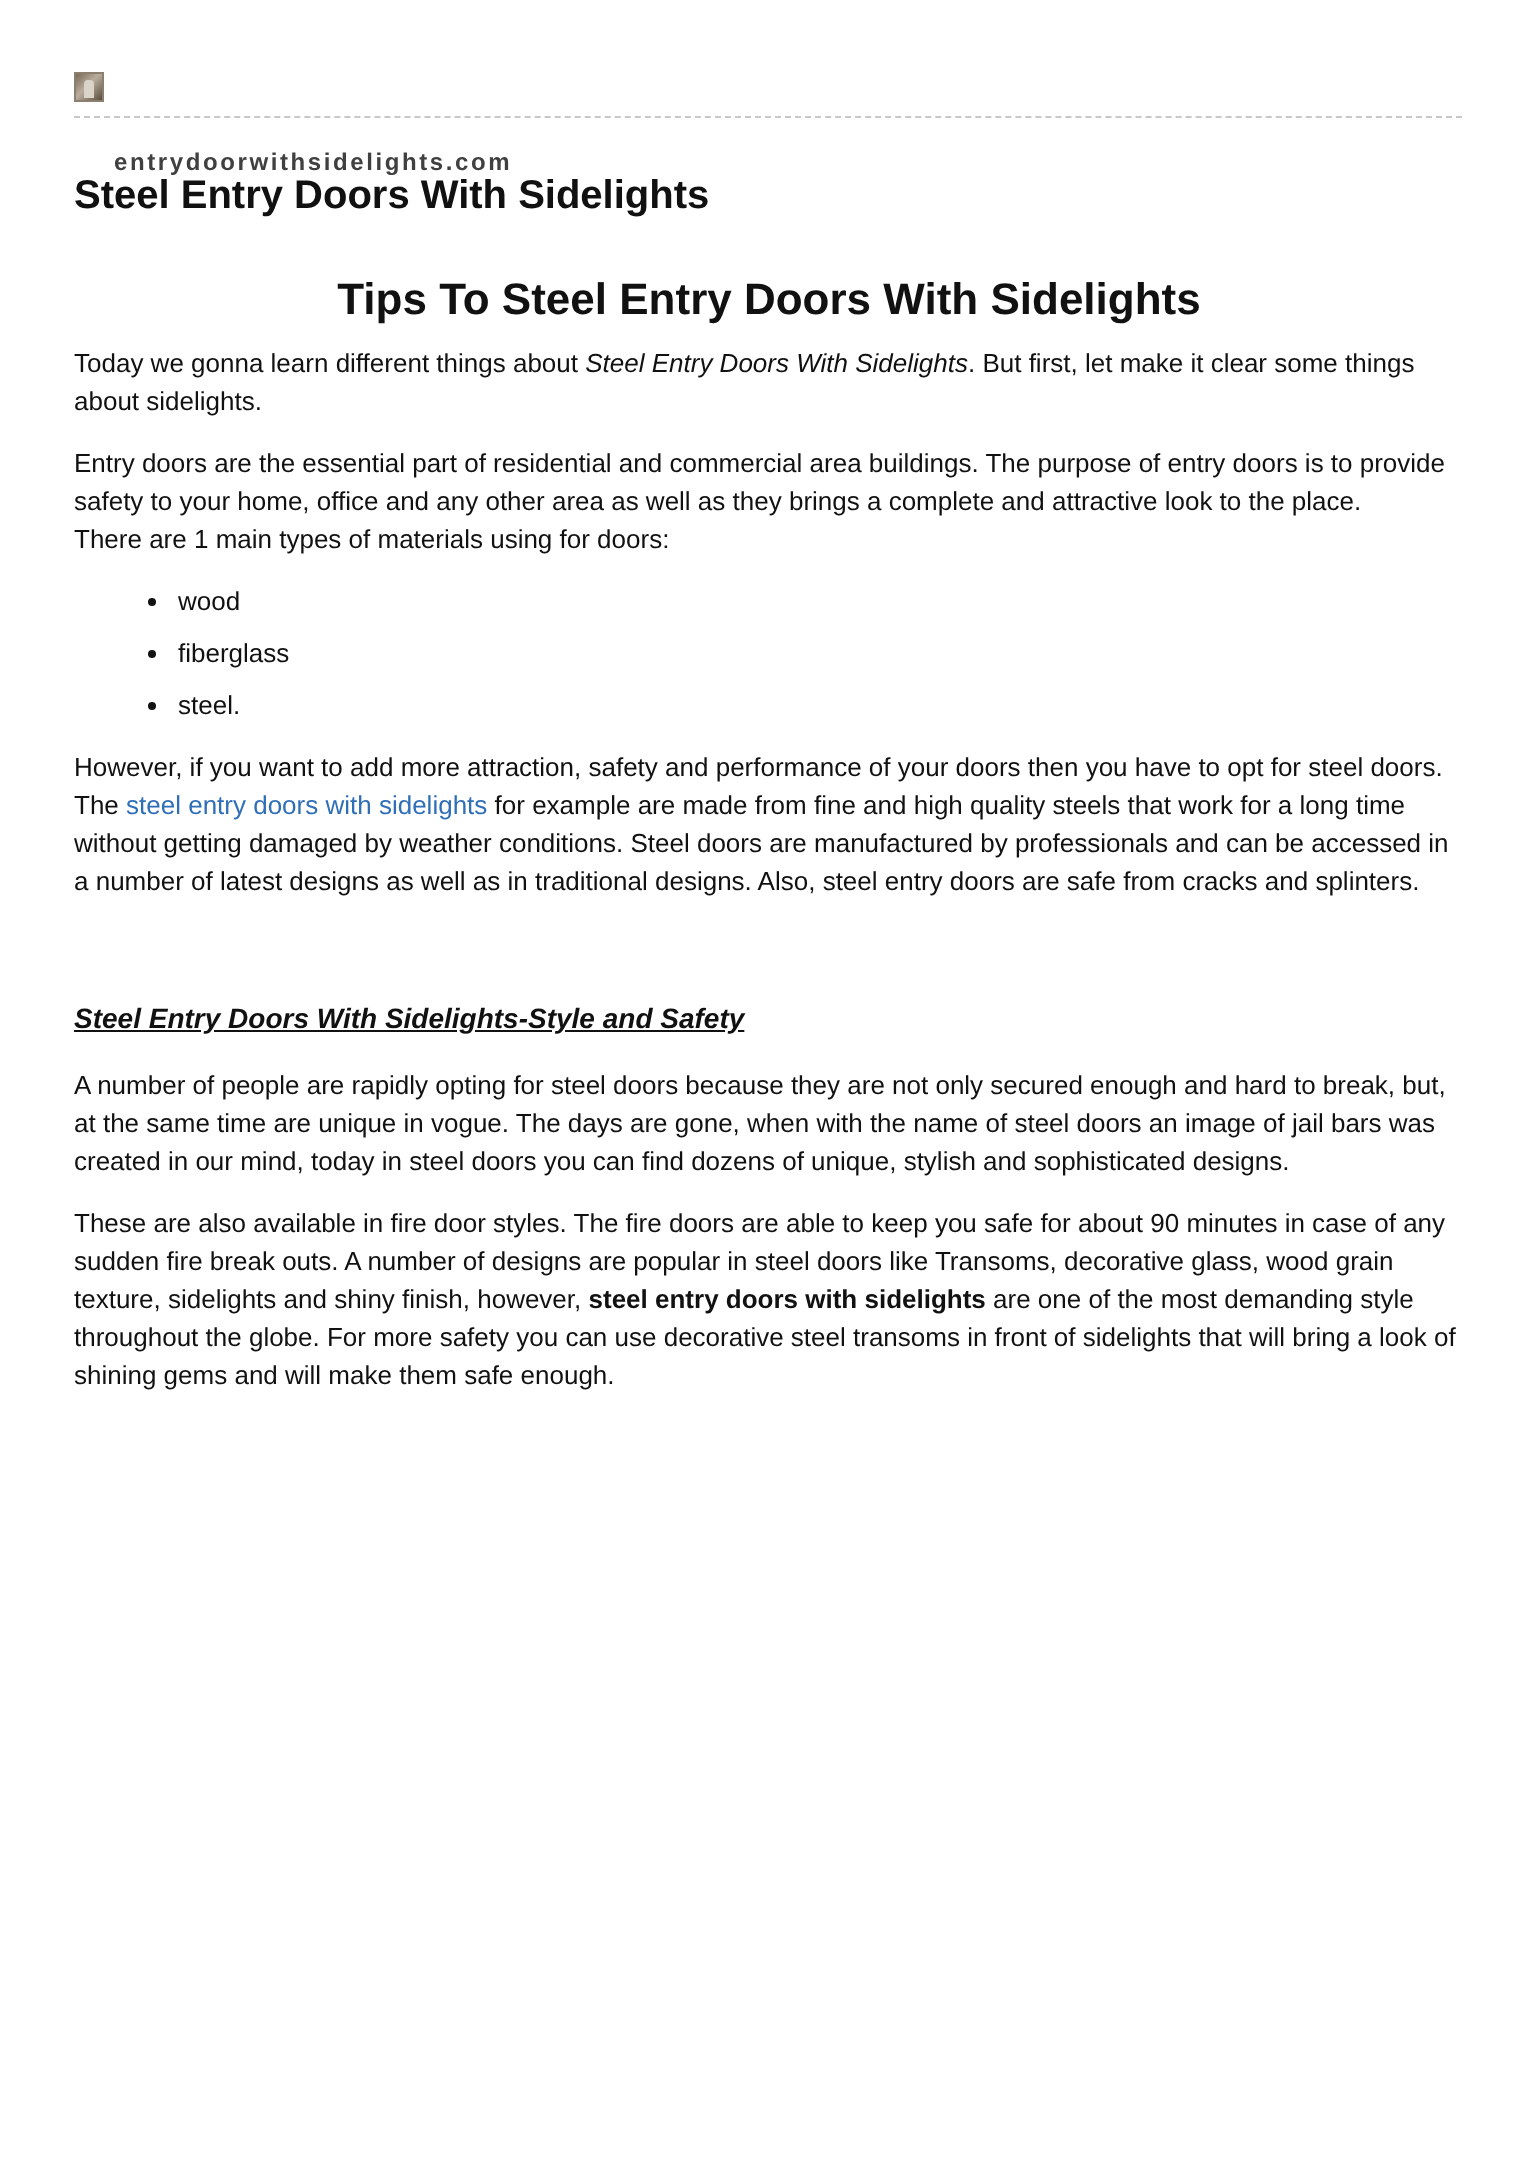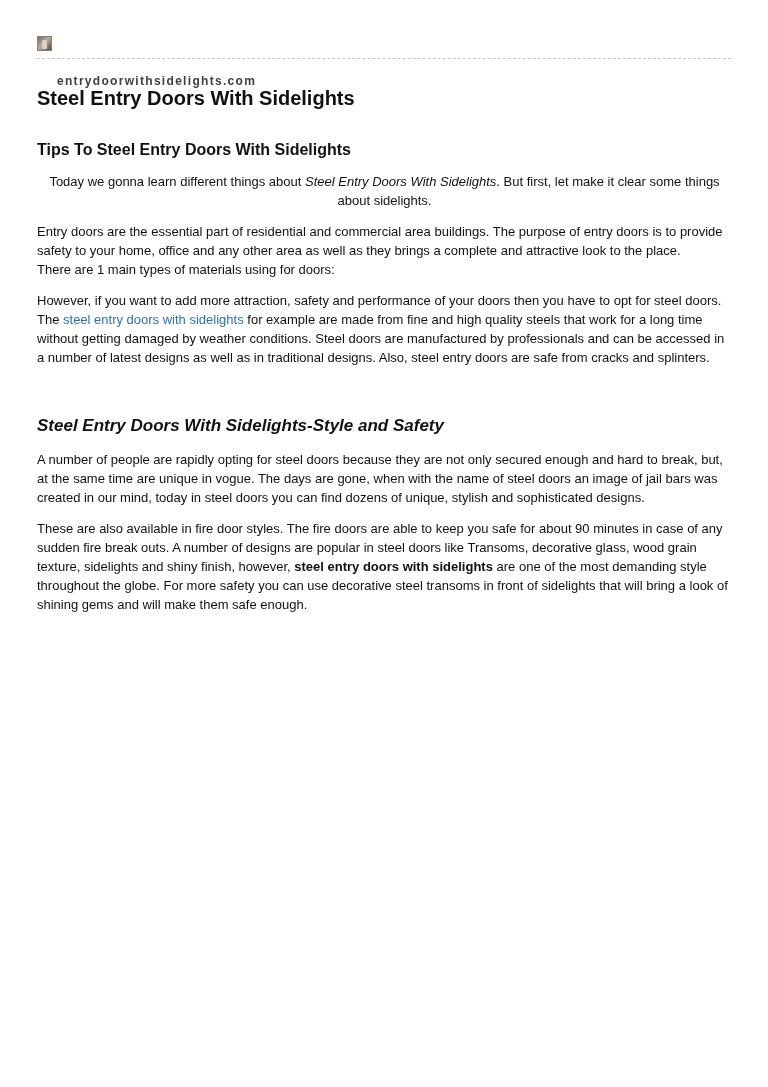--- a/index.html
+++ b/index.html
@@ -12,45 +12,50 @@
   .favicon::after { content: ""; position: absolute; left: 4px; top: 3px; width: 5px; height: 9px;
                     background: #d9d3c8; border-radius: 2px 2px 0 0; }
   .site { position: absolute; left: 20px; top: 1px; font-size: 12px; font-weight: bold;
           color: #404040; letter-spacing: 1.3px; margin-top: 38px; }
   .url { position: absolute; left: 291px; top: 2px; font-size: 11px; color: #2f6fb8; letter-spacing: 0.1px; }
   .dash { position: absolute; left: 37px; top: 58px; width: 694px; height: 0;
           border-top: 1px dashed #c8c8c8; }
   .page-title { position: absolute; left: 37px; top: 87px; margin: 0; font-size: 20px; font-weight: bold;
                 color: #111; }
   .content { position: absolute; left: 37px; top: 138px; width: 695px; font-size: 13px; line-height: 19px; }
-  .h2 { font-size: 16px; font-weight: bold; margin: 0 0 10px 0; line-height: 24px; }
-  .intro { text-align: center; margin: 0 0 12px 0; }
+  .h2 { text-align: center; font-size: 22px; font-weight: bold; margin: 0 0 10px 0; line-height: 24px; }
+  .intro { margin: 0 0 12px 0; }
   p { margin: 12px 0 12px 0; }
   ul { margin: 0 0 9px 0; padding-left: 52px; list-style: disc; }
   li { margin-bottom: 7px; }
   a { color: #2f6fb8; text-decoration: none; }
-  .h3 { font-size: 17px; font-style: italic; font-weight: bold; margin: 47px 0 9px 0; line-height: 24px; }
+  .h3 { font-size: 14px; font-style: italic; font-weight: bold; margin: 47px 0 9px 0; line-height: 24px; text-decoration: underline; }
 </style>
 </head>
 <body>
 
 <div class="header">
   <span class="favicon"></span>
   <span class="site">entrydoorwithsidelights.com</span>
 </div>
 <div class="dash"></div>
 
 <h1 class="page-title">Steel Entry Doors With Sidelights</h1>
 
 <div class="content">
   <div class="h2">Tips To Steel Entry Doors With Sidelights</div>
   <p class="intro"><span>Today we gonna learn different things about </span><em>Steel Entry Doors With Sidelights</em><span>. But first, let make it clear some things about sidelights.</span></p>
 
   <p><span>Entry doors are the essential part of residential and commercial area buildings. The purpose of entry doors is to provide safety to your home, office and any other area as well as they brings a complete and attractive look to the place.</span><br><span>There are 1 main types of materials using for doors:</span></p>
 
+  <ul>
+    <li>wood</li>
+    <li>fiberglass</li>
+    <li>steel.</li>
+  </ul>
 
   <p><span>However, if you want to add more attraction, safety and performance of your doors then you have to opt for steel doors. The </span><a href="#">steel entry doors with sidelights</a><span> for example are made from fine and high quality steels that work for a long time without getting damaged by weather conditions. Steel doors are manufactured by professionals and can be accessed in a number of latest designs as well as in traditional designs. Also, steel entry doors are safe from cracks and splinters.</span></p>
 
   <div class="h3">Steel Entry Doors With Sidelights-Style and Safety</div>
 
   <p>A number of people are rapidly opting for steel doors because they are not only secured enough and hard to break, but, at the same time are unique in vogue. The days are gone, when with the name of steel doors an image of jail bars was created in our mind, today in steel doors you can find dozens of unique, stylish and sophisticated designs.</p>
 
   <p><span>These are also available in fire door styles. The fire doors are able to keep you safe for about 90 minutes in case of any sudden fire break outs. A number of designs are popular in steel doors like Transoms, decorative glass, wood grain texture, sidelights and shiny finish, however, </span><strong>steel entry doors with sidelights</strong><span> are one of the most demanding style throughout the globe. For more safety you can use decorative steel transoms in front of sidelights that will bring a look of shining gems and will make them safe enough.</span></p>
 </div>
 

